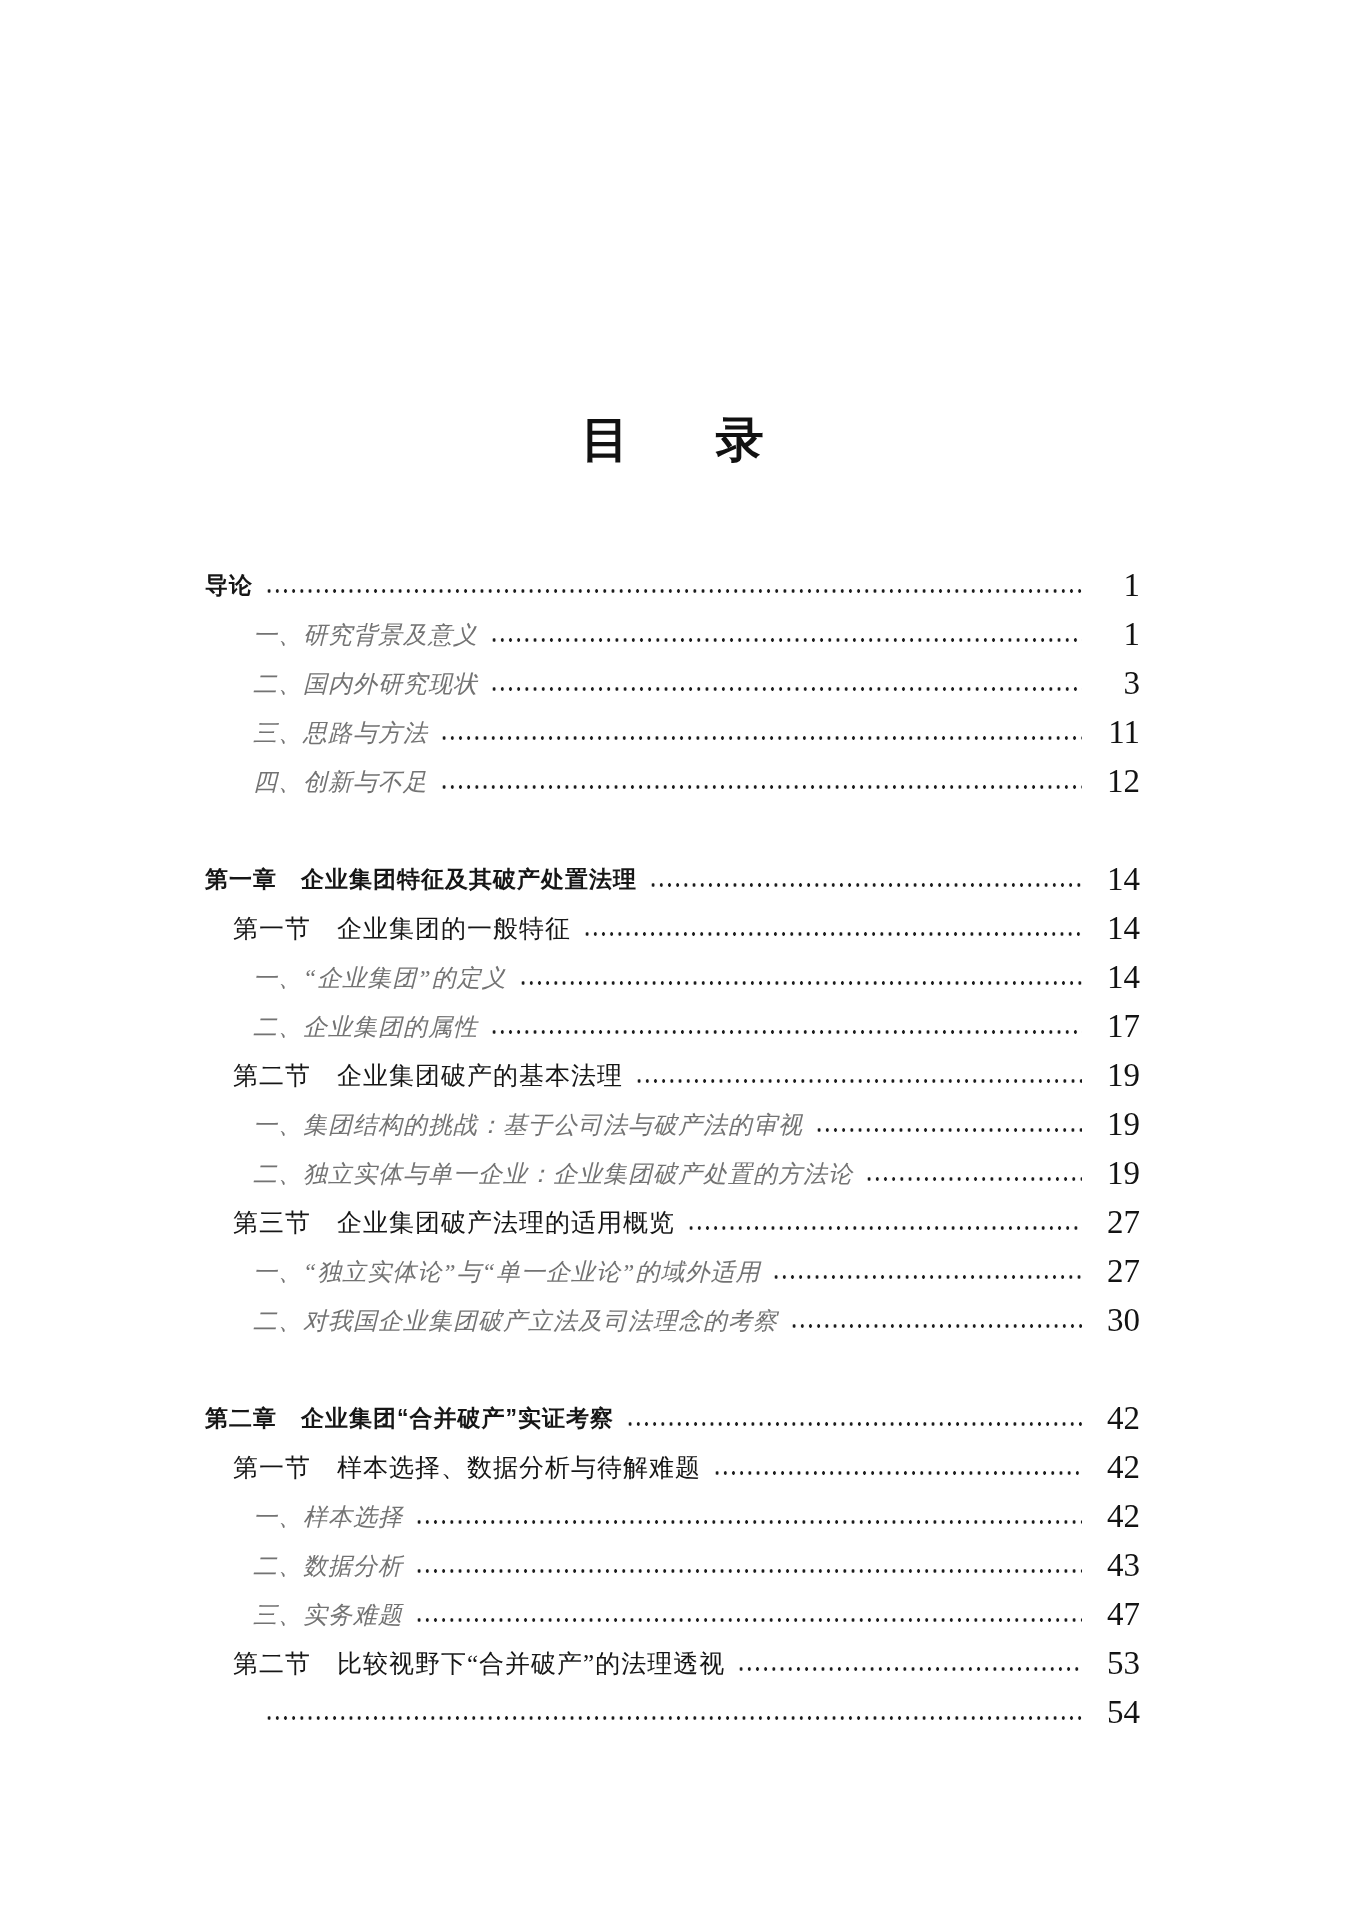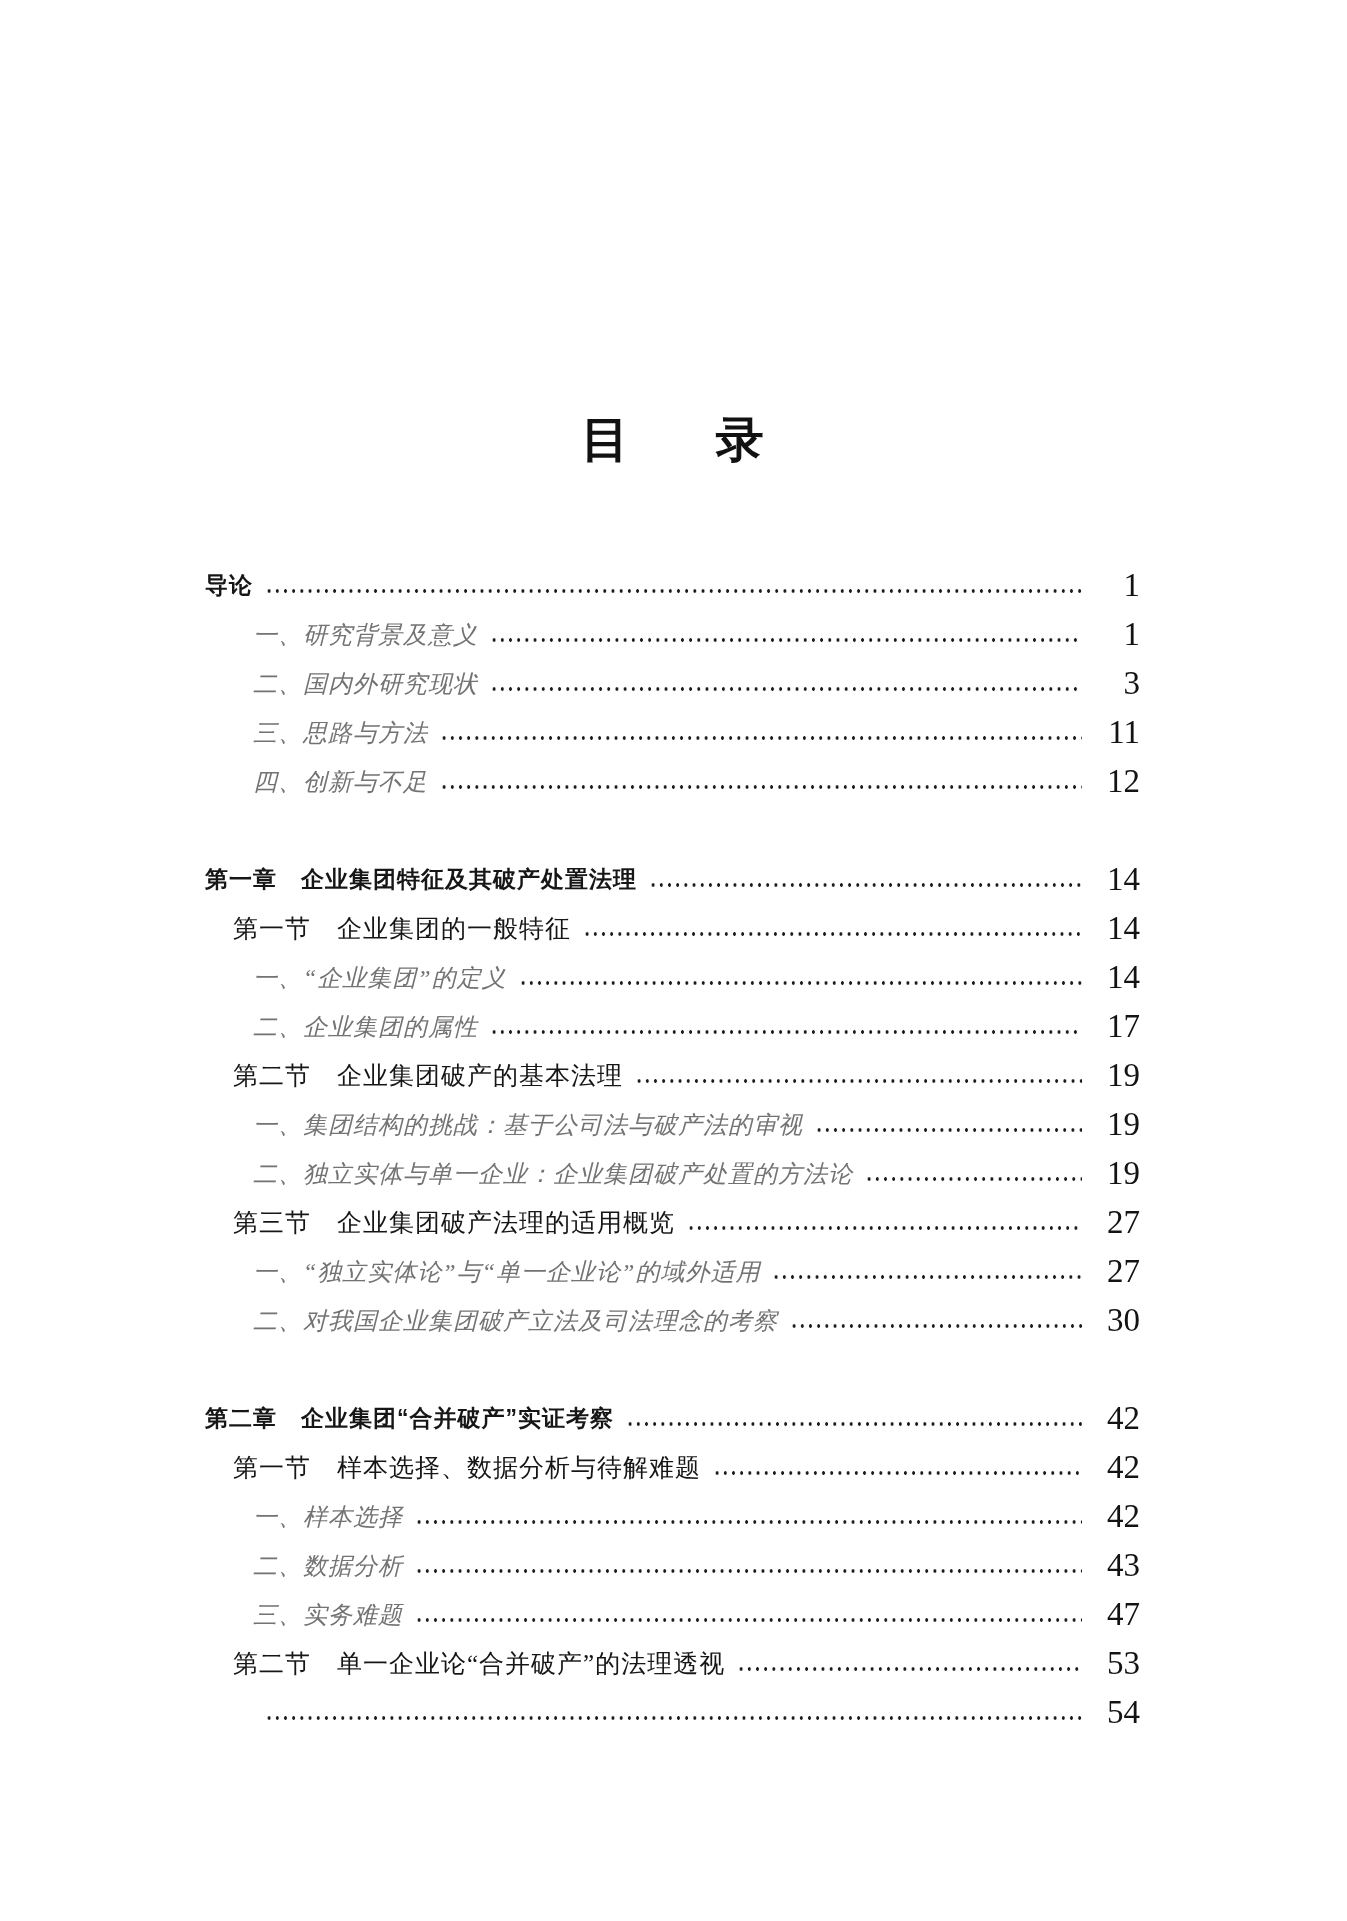--- a/index.html
+++ b/index.html
@@ -171,21 +171,21 @@
         <span class="label">二、数据分析</span>
         <span class="leader"></span>
         <span class="pagenum">43</span>
       </div>
       <div class="row item">
         <span class="label">三、实务难题</span>
         <span class="leader"></span>
         <span class="pagenum">47</span>
       </div>
       <div class="row section">
-        <span class="label">第二节　单一企业论“合并破产”的法理透视</span>
+        <span class="label">第二节　比较视野下“合并破产”的法理透视</span>
         <span class="leader"></span>
         <span class="pagenum">53</span>
       </div>
       <div class="row item">
         <span class="leader"></span>
         <span class="pagenum">54</span>
       </div>
     </div>
 </div>
 

